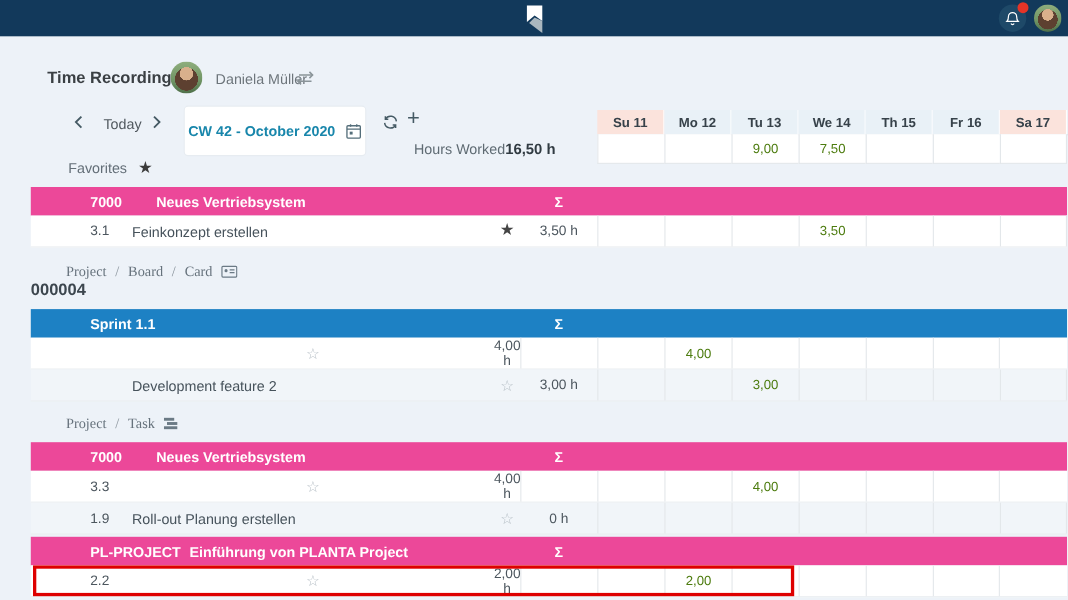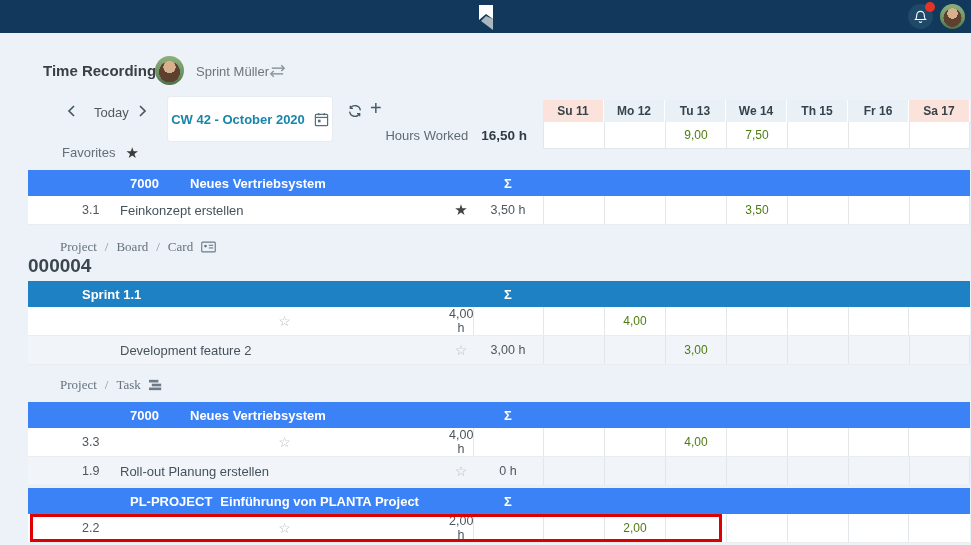--- a/index.html
+++ b/index.html
@@ -33,38 +33,38 @@
   .refresh{left:347px;}
   .plus{position:absolute;left:370px;top:98px;font-size:20px;font-weight:400;color:#455a64;line-height:20px;cursor:pointer;}
 
   
   .day-header{position:absolute;left:543px;top:100px;width:454px;height:22px;display:grid;grid-template-columns:repeat(7,61px);border-bottom:1px solid #dde3e8;}
   .dh{display:flex;align-items:center;justify-content:center;font-size:12px;font-weight:700;color:#37424a;background:#e9f1f7;border-right:1px solid rgba(255,255,255,.9);}
   .dh.weekend{background:#fbe3dc;}
 
   
   .summary-row{position:absolute;left:28px;top:122px;width:942px;height:27px;display:grid;grid-template-columns:515px repeat(7,61px);}
-  .sum-left{display:flex;align-items:center;justify-content:flex-end;gap:13px;padding-right:16px;}
+  .sum-left{display:flex;align-items:center;justify-content:flex-end;padding-right:38px;}
   .sum-label{font-size:13px;color:#5f6b73;}
   .sum-total{font-size:13.5px;font-weight:700;color:#313b42;}
 
   
   .fav-label{position:absolute;left:62px;top:145px;display:flex;align-items:center;gap:10px;font-size:13px;color:#636e77;}
   .fav-label .star-glyph{font-size:15px;color:#3b3b3b;line-height:14px;}
   .crumbs{position:absolute;display:flex;align-items:center;gap:8px;font-size:13px;color:#66727c;font-family:Liberation Serif, serif;}
   .crumbs .sep{color:#8a949c;}
   .crumbs-board{left:60px;top:239px;}
   .crumbs-task{left:60px;top:377px;}
-  .code{position:absolute;left:28px;top:255px;font-size:19px;font-weight:700;color:#3c464e;}
+  .code{position:absolute;left:28px;top:255px;font-size:15px;font-weight:700;color:#3c464e;}
 
   
   .table{position:absolute;left:28px;width:942px;}
   .t1{top:170px;} .t2{top:281px;} .t3{top:402px;}
   .ghead{display:grid;grid-template-columns:54px minmax(60px,max-content) 1fr 70px 427px;height:26px;align-items:center;color:#fff;font-size:13px;font-weight:600;}
-  .ghead.teal{background:#3b82f6;padding-left:48px;}
+  .ghead.teal{background:#ec4899;}
   .ghead.blue{background:#1d81c4;}
   .gid{padding-right:8px;white-space:nowrap;}
   .gsum{text-align:center;font-weight:700;font-size:13px;}
   .spacer{height:2px;}
   .trow{position:relative;display:grid;grid-template-columns:54px 38px 1fr 24px 70px repeat(7,61px);height:29px;align-items:center;background:#fff;border-bottom:1px solid #e9edf0;box-sizing:border-box;}
   .trow.alt{background:#f1f5f9;}
   .num{font-size:12.5px;color:#4c565e;}
   .tname{font-size:13px;color:#46525b;}
   .star{font-size:14px;text-align:center;cursor:pointer;line-height:14px;}
   .star.filled{color:#454545;font-size:15px;}
@@ -92,21 +92,21 @@
       <path d="M8 2a4 4 0 0 1 4 4c0 3 .8 4 1.5 4.7H2.5C3.2 10 4 9 4 6a4 4 0 0 1 4-4z"></path>
       <path d="M6.5 12.7a1.6 1.6 0 0 0 3 0"></path>
     </svg>
     <span class="bell-badge"></span>
   </div>
   <div class="avatar small"></div>
 </div>
 
 <div class="page-title">Time Recording</div>
 <div class="avatar mid"></div>
-<div class="user-name">Sprint Müller</div>
+<div class="user-name">Daniela Müller</div>
 <div class="swap">
   <svg width="19" height="14" viewBox="0 0 20 14" fill="none" stroke="#8a9499" stroke-width="1.5">
     <path d="M4 4h13"></path>
       <polyline points="14,1 17,4 14,7"></polyline>
     <path d="M16 10H3"></path>
       <polyline points="6,7 3,10 6,13"></polyline>
   </svg>
 </div>
 
 <div class="chevron chev-left">

